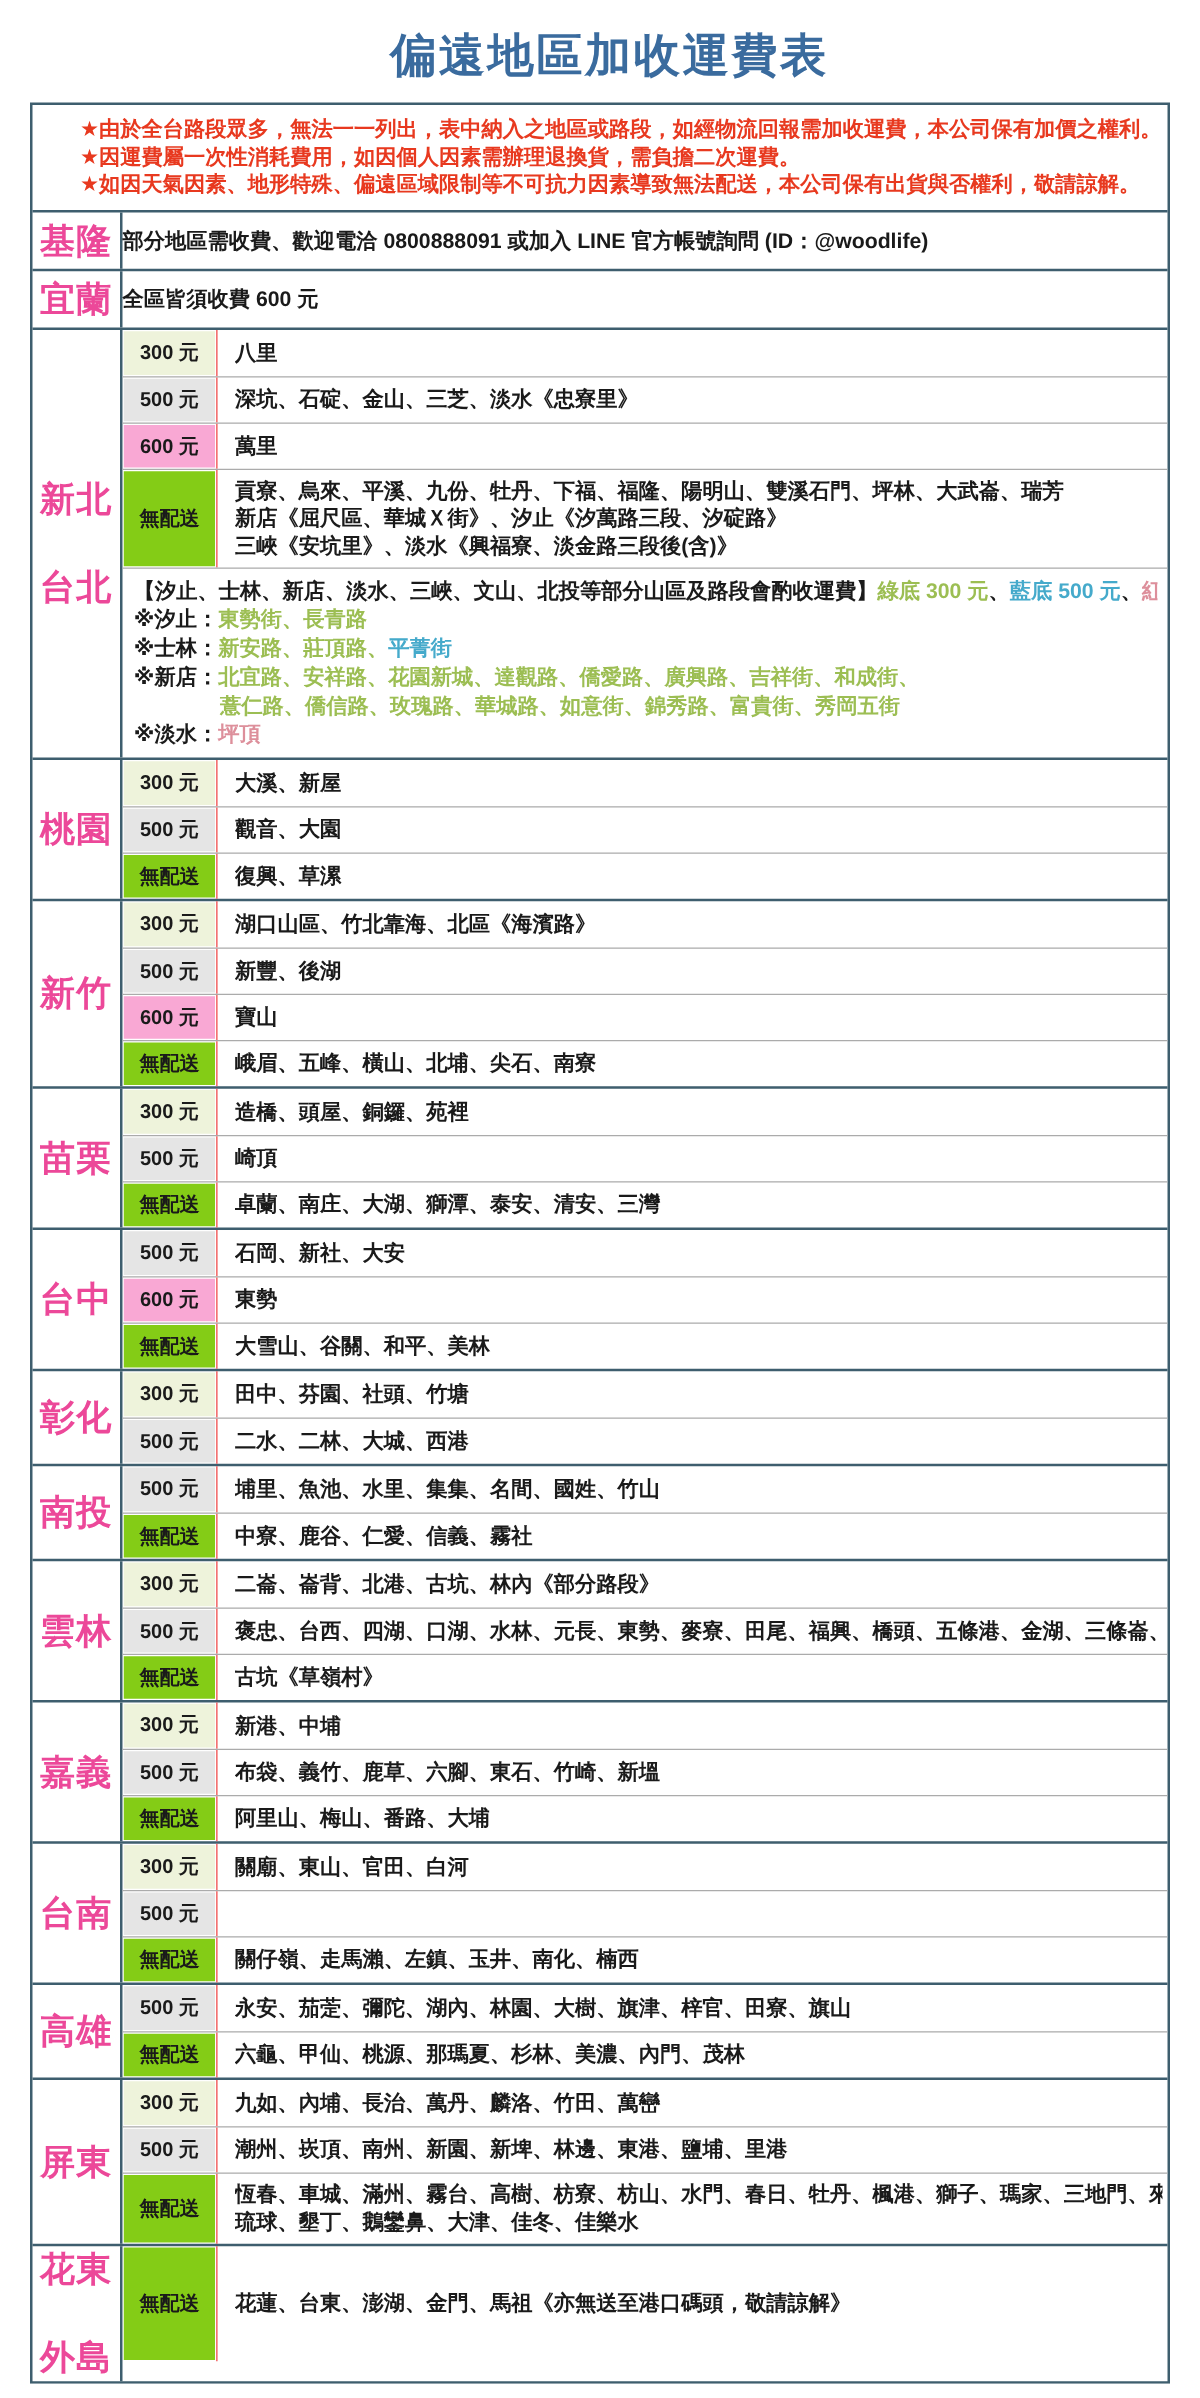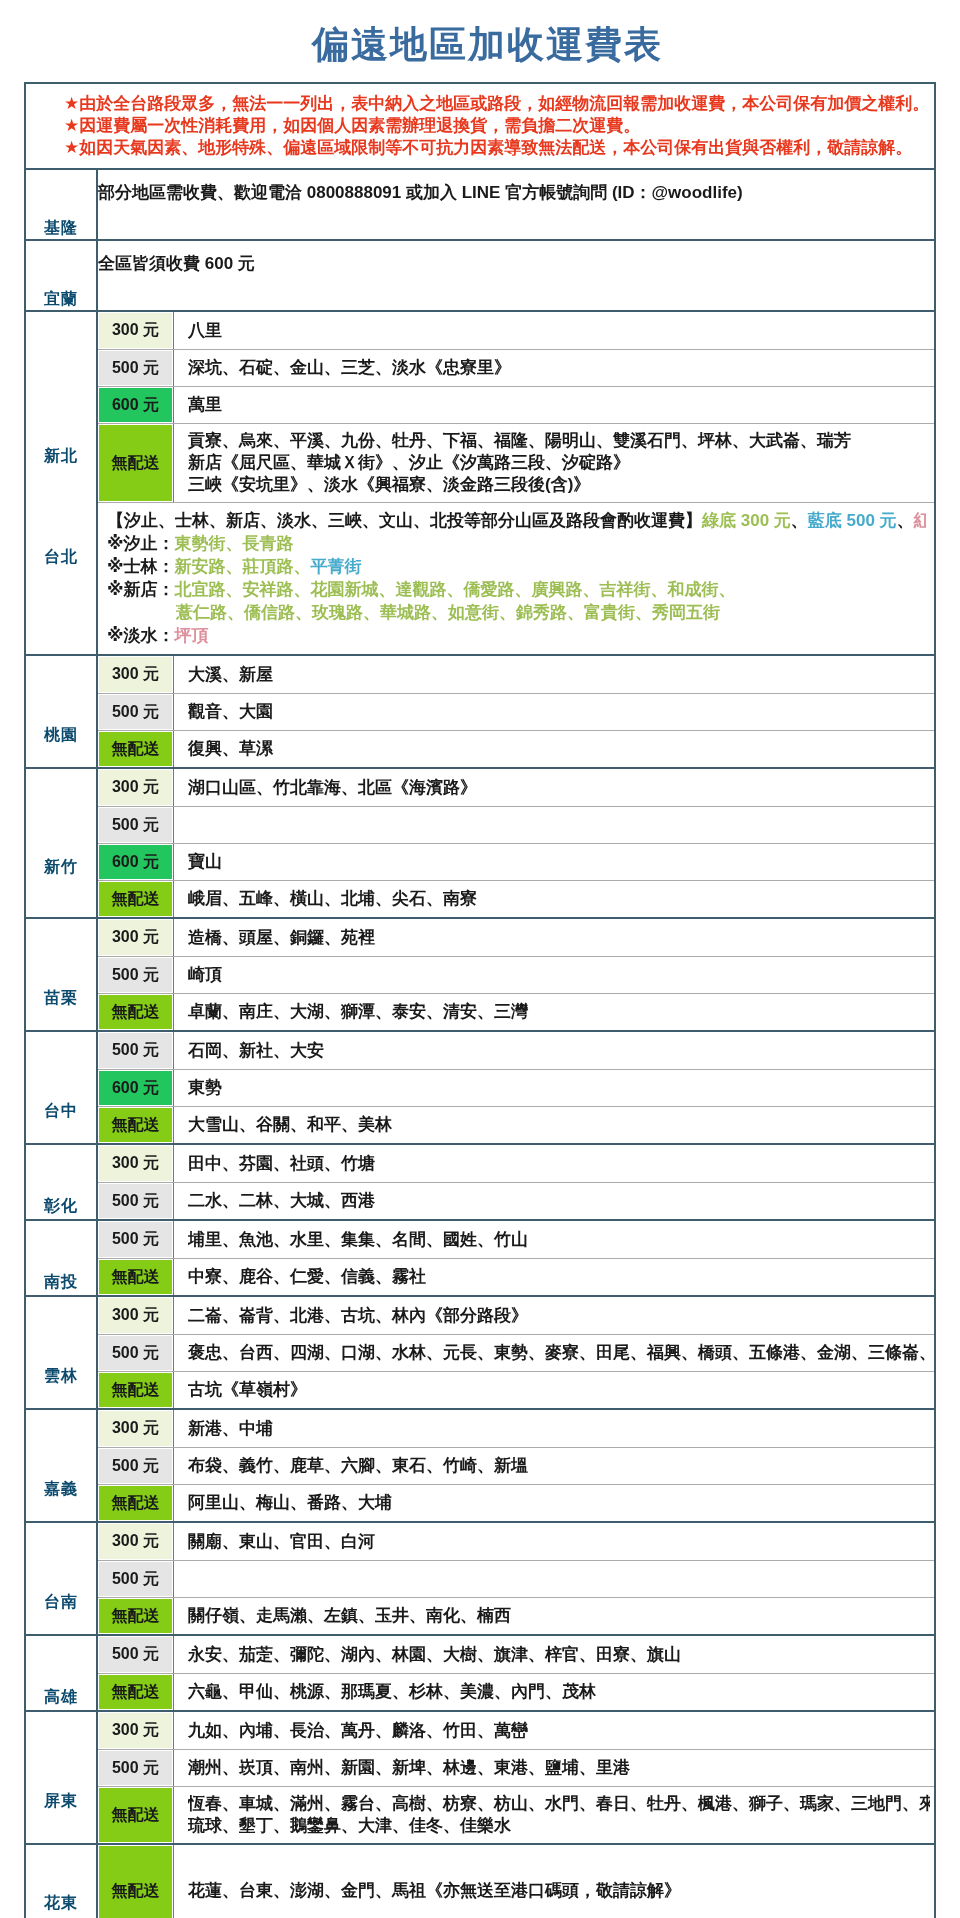--- a/index.html
+++ b/index.html
@@ -43,21 +43,21 @@
     flex:0 0 72px;
     width:72px;
     border-right:2px solid #3e5e6e;
     display:flex;
     flex-direction:column;
     justify-content:center;
     align-items:center;
     gap:32px;
     box-sizing:border-box;
   }
-  .region-label { color:#0c4a6e; font-size:16px; letter-spacing:1px;margin-top:48px; }
+  .region-label { color:#ec4899; font-size:28px; letter-spacing:1px; }
   .rows-col { flex:1 1 auto; display:flex; flex-direction:column; min-width:0; }
   .row { display:flex; box-sizing:border-box; }
   .row + .row { border-top:1px solid #ababab; }
   .row-plain {
     min-height:45px;
     align-items:center;
     font-size:17px;
   }
   .row-fee { min-height:37px; }
   .fee-col {
@@ -73,21 +73,21 @@
     flex:1;
     display:flex;
     align-items:center;
     justify-content:center;
     font-size:16px;
     color:#1a1a1a;
     white-space:nowrap;
   }
   .tone-green { background:#eef3db; }
   .tone-blue  { background:#e5e5e5; }
-  .tone-red   { background:#22c55e; }
+  .tone-red   { background:#f9a8d4; }
   .tone-peach { background:#84cc16; }
   .area-cell {
     flex:1 1 auto;
     min-width:0;
     display:flex;
     flex-direction:column;
     justify-content:center;
     padding:6px 4px 6px 14px;
   }
   .area-line {
@@ -236,20 +236,23 @@
               <div class="fee-chip tone-green">300 元</div>
             </div>
             <div class="area-cell">
               <div class="area-line">湖口山區、竹北靠海、北區《海濱路》</div>
             </div>
           </div>
           <div class="row row-fee">
             <div class="fee-col">
               <div class="fee-chip tone-blue">500 元</div>
             </div>
+            <div class="area-cell">
+              <div class="area-line">新豐、後湖</div>
+            </div>
           </div>
           <div class="row row-fee">
             <div class="fee-col">
               <div class="fee-chip tone-red">600 元</div>
             </div>
             <div class="area-cell">
               <div class="area-line">寶山</div>
             </div>
           </div>
           <div class="row row-fee">

